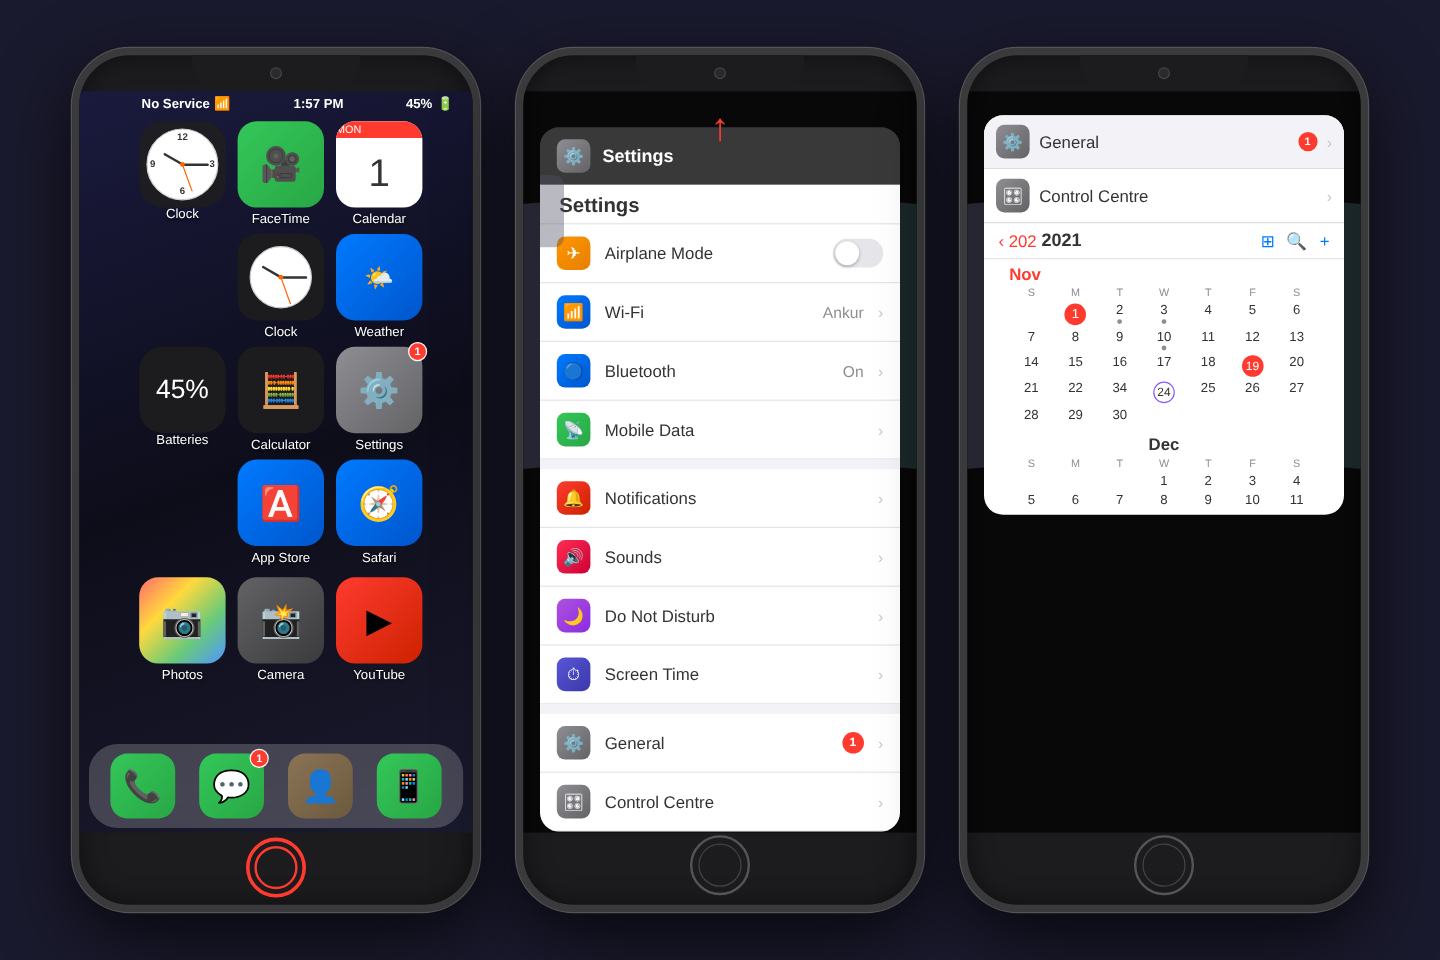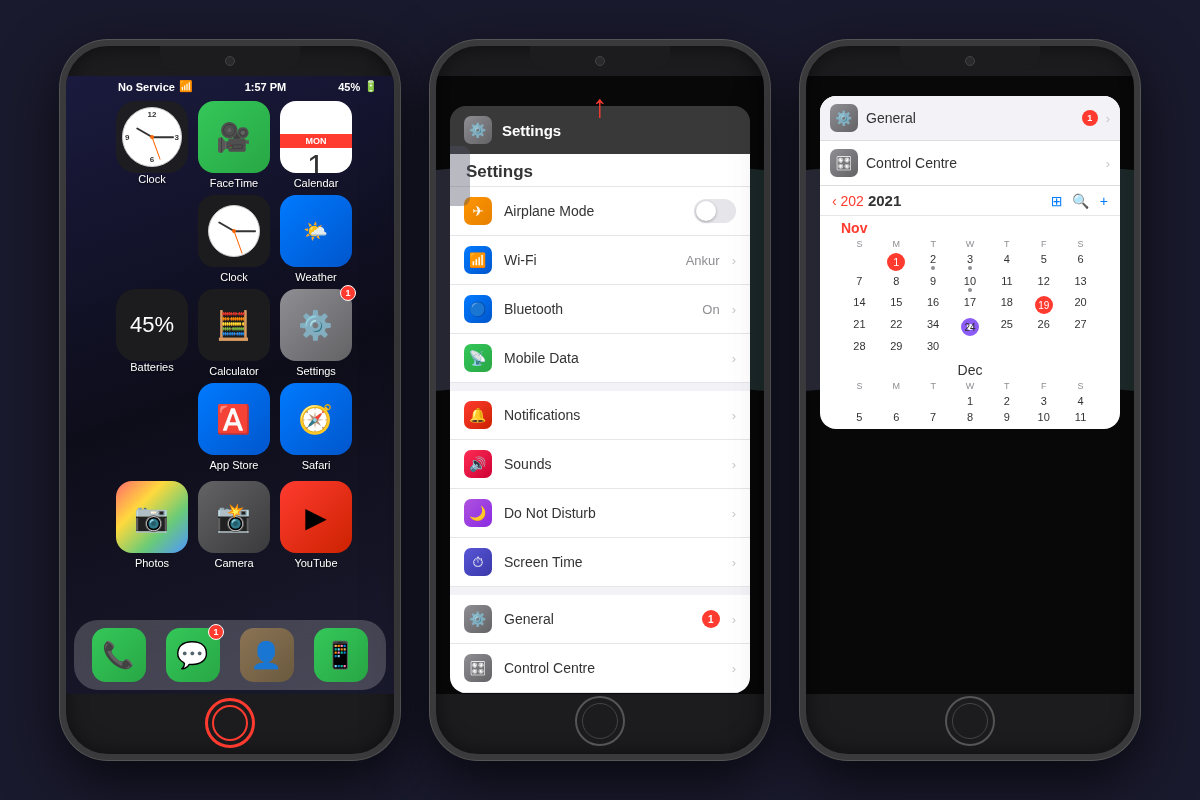--- a/index.html
+++ b/index.html
@@ -132,21 +132,21 @@
       position: absolute;
       font-size: 8px;
       font-weight: bold;
       color: #333;
     }
     .hand { position: absolute; transform-origin: bottom center; bottom: 50%; left: 50%; }
     .hour-hand { width: 2px; height: 18px; background: #333; border-radius: 2px; transform: translateX(-50%) rotate(-60deg); }
     .min-hand { width: 1.5px; height: 22px; background: #333; border-radius: 2px; transform: translateX(-50%) rotate(90deg); }
     .sec-hand { width: 1px; height: 24px; background: #ff6600; border-radius: 2px; transform: translateX(-50%) rotate(160deg); }
     .center-dot { position: absolute; top: 50%; left: 50%; transform: translate(-50%,-50%); width: 4px; height: 4px; background: #ff6600; border-radius: 50%; }
-    .cal-header { background: #ff3b30; color: white; font-size: 9px; font-weight: bold; text-align: center; padding: 2px 0; width: 100%; margin-top: 33px; }
+    .cal-header { background: #ff3b30; color: white; font-size: 9px; font-weight: normal; padding: 2px 0; width: 100%; }
 
     
     .dock {
       position: absolute;
       bottom: 4px;
       left: 8px; right: 8px;
       background: rgba(255,255,255,0.2);
       border-radius: 24px;
       padding: 8px;
       display: flex;
@@ -693,21 +693,21 @@
             <div class="cal-day">
                 <span class="cal-day-num">21</span>
               </div>
             <div class="cal-day">
                 <span class="cal-day-num">22</span>
               </div>
             <div class="cal-day">
                 <span class="cal-day-num">34</span>
               </div>
             <div class="cal-day">
-                <span class="cal-day-num" style="border:6px solid #8b5cf6;border-radius:50%;width:18px;height:18px;display:flex;align-items:center;justify-content:center;font-size:10px;">24</span>
+                <span class="cal-day-num" style="border:1px solid #8b5cf6;border-radius:50%;width:18px;height:18px;display:flex;align-items:center;justify-content:center;font-size:10px;">24</span>
               </div>
             <div class="cal-day">
                 <span class="cal-day-num">25</span>
               </div>
             <div class="cal-day">
                 <span class="cal-day-num">26</span>
               </div>
             <div class="cal-day">
                 <span class="cal-day-num">27</span>
               </div>
@@ -724,21 +724,21 @@
                 <span class="cal-day-num">30</span>
               </div>
             <span class="cal-day gray"></span>
               <span class="cal-day gray"></span>
               <span class="cal-day gray"></span>
               <span class="cal-day gray"></span>
           </div>
         </div>
 
         <div class="cal-month-grid">
-          <div style="font-size:14px;font-weight:400;color:#333;margin-bottom:3px;text-align:center;">Dec</div>
+          <div style="font-size:14px;font-weight:700;color:#333;margin-bottom:3px;text-align:center;">Dec</div>
           <div class="cal-dow-row">
             <span class="cal-dow">S</span>
               <span class="cal-dow">M</span>
               <span class="cal-dow">T</span>
             <span class="cal-dow">W</span>
               <span class="cal-dow">T</span>
               <span class="cal-dow">F</span>
               <span class="cal-dow">S</span>
           </div>
           <div class="cal-dates-row">

